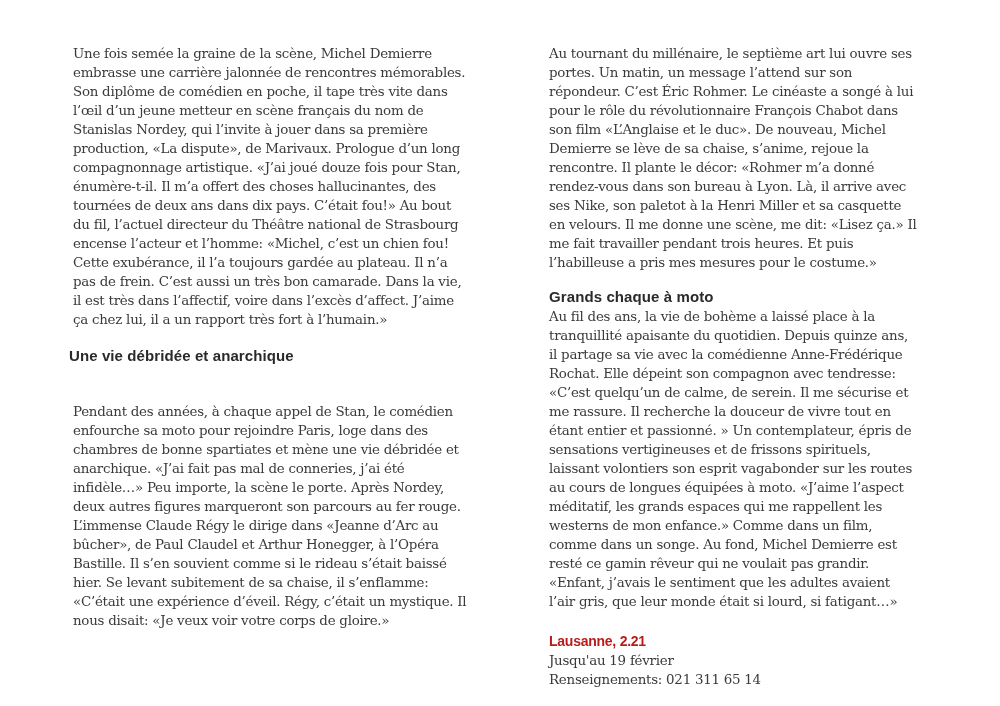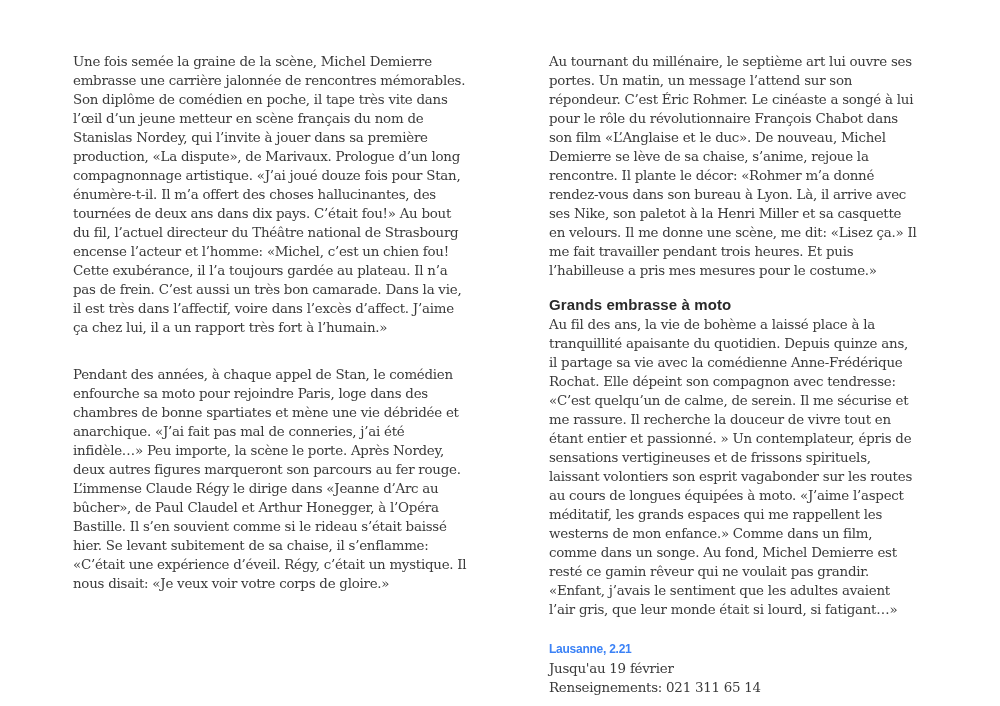--- a/index.html
+++ b/index.html
@@ -1,45 +1,46 @@
 <!DOCTYPE html>
 <html><head>
   <meta charset="utf-8">
   <style>
     html, body { margin: 0; padding: 0; background: #ffffff; }
     body { width: 1000px; height: 706px; position: relative; overflow: hidden; }
-    .col { position: absolute; top: 52px; color: #3a3a3a;
+    .col { position: absolute; top: 44px; color: #3a3a3a;
       font-family: "DejaVu Serif", "Liberation Serif", serif;
       font-size: 13.4px; line-height: 19px; letter-spacing: -0.25px; }
     .col-left { left: 73px; width: 395px; }
     .col-right { left: 549px; width: 370px; }
     .para { margin: 0; }
     .heading { font-family: "Liberation Sans", "DejaVu Sans", sans-serif;
       font-weight: bold; font-size: 15px; color: #2a2a2a; letter-spacing: 0.1px;
       margin: 0; }
     .col-left .heading { margin: 17px 0 0 -4px; height: 20px; }
-    .col-left .para2 { margin-top: 28px; }
+    .col-left .para2 { margin-top: 36px; }
     .col-right .heading { margin: 15px 0 0 0; height: 20px; }
     .col-right .para3 { }
     .info { margin-top: 20px; }
     .info-title { font-family: "Liberation Sans", "DejaVu Sans", sans-serif;
-      font-weight: bold; font-size: 12px; color: #3b82f6; line-height: 20px; }
+      font-weight: bold; font-size: 14px; color: #b91c1c; line-height: 20px; }
     .info-line { line-height: 19px; }
   </style>
 </head>
 <body>
 
 <div class="col col-left">
   <p class="para">Une fois semée la graine de la scène, Michel Demierre embrasse une carrière jalonnée de rencontres mémorables. Son diplôme de comédien en poche, il tape très vite dans l’œil d’un jeune metteur en scène français du nom de Stanislas Nordey, qui l’invite à jouer dans sa première production, «La dispute», de Marivaux. Prologue d’un long compagnonnage artistique. «J’ai joué douze fois pour Stan, énumère-t-il. Il m’a offert des choses hallucinantes, des tournées de deux ans dans dix pays. C’était fou!» Au bout du fil, l’actuel directeur du Théâtre national de Strasbourg encense l’acteur et l’homme: «Michel, c’est un chien fou! Cette exubérance, il l’a toujours gardée au plateau. Il n’a pas de frein. C’est aussi un très bon camarade. Dans la vie, il est très dans l’affectif, voire dans l’excès d’affect. J’aime ça chez lui, il a un rapport très fort à l’humain.»</p>
+  <h2 class="heading">Une vie débridée et anarchique</h2>
   <p class="para para2">Pendant des années, à chaque appel de Stan, le comédien enfourche sa moto pour rejoindre Paris, loge dans des chambres de bonne spartiates et mène une vie débridée et anarchique. «J’ai fait pas mal de conneries, j’ai été infidèle…» Peu importe, la scène le porte. Après Nordey, deux autres figures marqueront son parcours au fer rouge. L’immense Claude Régy le dirige dans «Jeanne d’Arc au bûcher», de Paul Claudel et Arthur Honegger, à l’Opéra Bastille. Il s’en souvient comme si le rideau s’était baissé hier. Se levant subitement de sa chaise, il s’enflamme: «C’était une expérience d’éveil. Régy, c’était un mystique. Il nous disait: «Je veux voir votre corps de gloire.»</p>
 </div>
 
 <div class="col col-right">
   <p class="para">Au tournant du millénaire, le septième art lui ouvre ses portes. Un matin, un message l’attend sur son répondeur. C’est Éric Rohmer. Le cinéaste a songé à lui pour le rôle du révolutionnaire François Chabot dans son film «L’Anglaise et le duc». De nouveau, Michel Demierre se lève de sa chaise, s’anime, rejoue la rencontre. Il plante le décor: «Rohmer m’a donné rendez-vous dans son bureau à Lyon. Là, il arrive avec ses Nike, son paletot à la Henri Miller et sa casquette en velours. Il me donne une scène, me dit: «Lisez ça.» Il me fait travailler pendant trois heures. Et puis l’habilleuse a pris mes mesures pour le costume.»</p>
-  <h2 class="heading">Grands embrasse à moto</h2>
+  <h2 class="heading">Grands chaque à moto</h2>
   <p class="para para3">Au fil des ans, la vie de bohème a laissé place à la tranquillité apaisante du quotidien. Depuis quinze ans, il partage sa vie avec la comédienne Anne-Frédérique Rochat. Elle dépeint son compagnon avec tendresse: «C’est quelqu’un de calme, de serein. Il me sécurise et me rassure. Il recherche la douceur de vivre tout en étant entier et passionné. » Un contemplateur, épris de sensations vertigineuses et de frissons spirituels, laissant volontiers son esprit vagabonder sur les routes au cours de longues équipées à moto. «J’aime l’aspect méditatif, les grands espaces qui me rappellent les westerns de mon enfance.» Comme dans un film, comme dans un songe. Au fond, Michel Demierre est resté ce gamin rêveur qui ne voulait pas grandir. «Enfant, j’avais le sentiment que les adultes avaient l’air gris, que leur monde était si lourd, si fatigant…»</p>
   <div class="info">
     <div class="info-title">Lausanne, 2.21</div>
     <div class="info-line">Jusqu'au 19 février</div>
     <div class="info-line">Renseignements: 021 311 65 14</div>
 
   </div>
 </div>
 
 </body></html>

